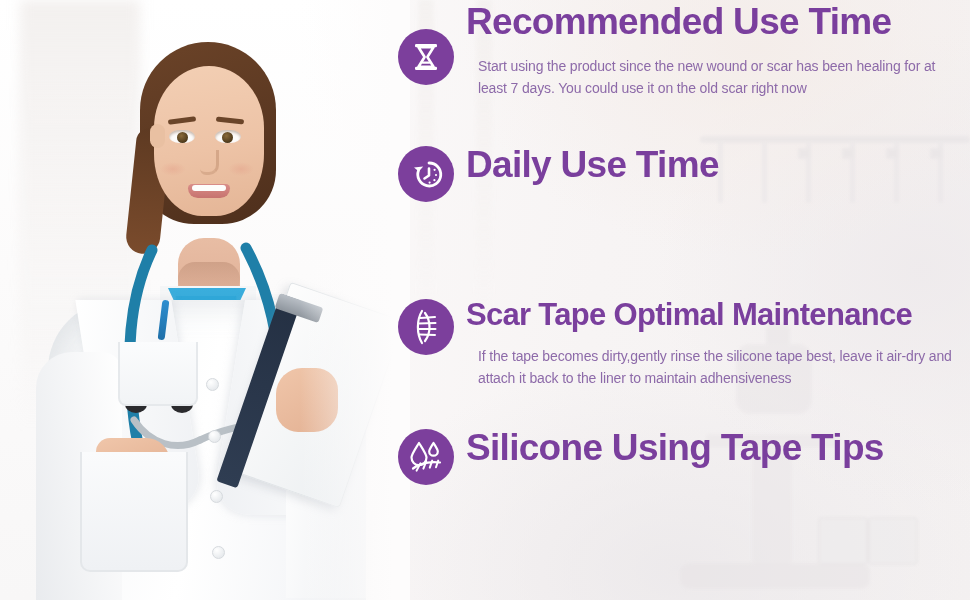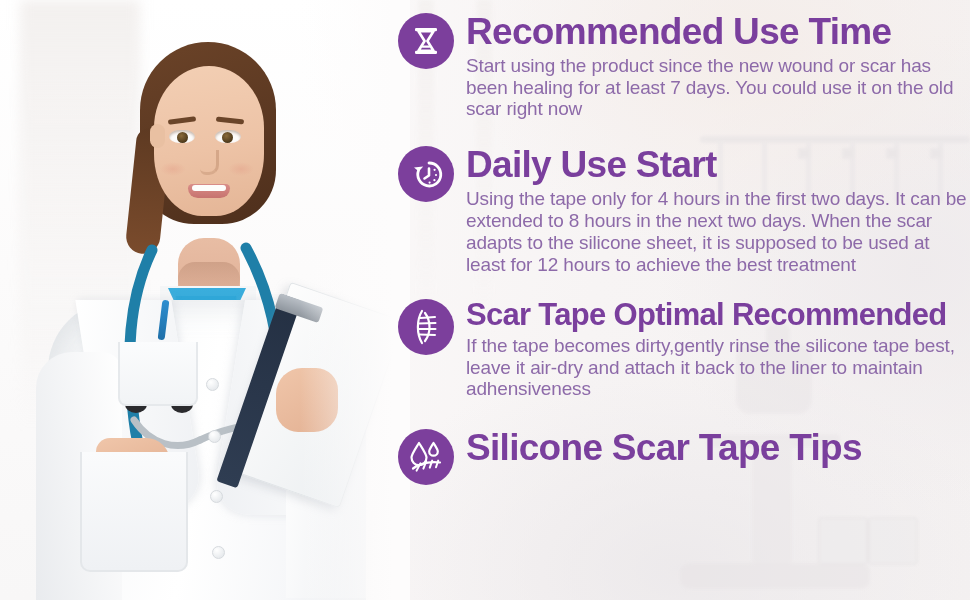--- a/index.html
+++ b/index.html
@@ -381,21 +381,21 @@
     width: 572px; height: 600px;
     z-index: 50;
   }
   .section {
     position: absolute;
     left: 0;
     width: 572px;
     display: flex;
     align-items: flex-start;
   }
-  .sec-1 { top: 10px; }
+  .sec-1 { top: 0; align-items: center; }
   .sec-2 { top: 143px; }
   .sec-3 { top: 296px; }
   .sec-4 { top: 426px; }
 
   .icon-badge {
     flex: 0 0 auto;
     width: 56px; height: 56px;
     border-radius: 50%;
     background: #7c3f9c;
     display: flex;
@@ -415,24 +415,24 @@
     font-size: 37px;
     line-height: 44px;
     font-weight: bold;
     letter-spacing: -0.7px;
     margin: 0 0 1px 0;
     white-space: nowrap;
   }
   .sec-3 .sec-title { font-size: 31px; line-height: 38px; }
   .sec-body {
     color: #8d6aa9;
-    font-size: 19px;
+    font-size: 14px;
     line-height: 21.5px;
     letter-spacing: -0.15px;
-    margin: 0;
+    margin: 12px;
   }
   .sec-2 .sec-body { line-height: 22px; }
   .sec-4 .sec-body { line-height: 22.5px; }
 </style>
 </head>
 <body>
 
 <div class="banner">
 
   <div class="bg-layer"></div>
@@ -554,53 +554,52 @@
           <path d="M21 7 A11.5 11.5 0 1 1 10.5 14.5" fill="none" stroke="#fff" stroke-width="2.8" stroke-linecap="round"></path>
           <path d="M6 11.5 L10.8 15.6 L15.2 10.4 Z" fill="#fff"></path>
           <path d="M21 12.5 L21 19.5 L16.5 22.5" fill="none" stroke="#fff" stroke-width="2.6" stroke-linecap="round" stroke-linejoin="round"></path>
           <circle cx="28" cy="19" r="1.1" fill="#fff"></circle>
           <circle cx="26.4" cy="24.2" r="1.1" fill="#fff"></circle>
           <circle cx="21.6" cy="26.6" r="1.1" fill="#fff"></circle>
           <circle cx="26.6" cy="13.8" r="1.1" fill="#fff"></circle>
         </svg>
       </div>
       <div class="sec-text">
-        <h2 class="sec-title">Daily Use Start</h2>
-        <p class="sec-body">Using the tape only for 4 hours in the first two days. It can be extended to 8 hours in the next two days. When the scar adapts to the silicone sheet, it is supposed to be used at least for 12 hours to achieve the best treatment</p>
+        <h2 class="sec-title">Daily Use Time</h2>
       </div>
     </div>
 
     <div class="section sec-3">
       <div class="icon-badge">
         <svg width="34" height="36" viewBox="0 0 34 36">
           <path d="M13 2 C 7.5 11, 7.5 25, 13 34" fill="none" stroke="#fff" stroke-width="2.2" stroke-linecap="round"></path>
           <path d="M16 4 C 22 12, 22 24, 16 32" fill="none" stroke="#fff" stroke-width="2.2" stroke-linecap="round"></path>
           <path d="M11.5 9 L26 8" stroke="#fff" stroke-width="2" stroke-linecap="round"></path>
           <path d="M9.8 14.5 L26.5 14" stroke="#fff" stroke-width="2" stroke-linecap="round"></path>
           <path d="M9.5 20 L26.5 20" stroke="#fff" stroke-width="2" stroke-linecap="round"></path>
           <path d="M10.5 25.5 L26 26" stroke="#fff" stroke-width="2" stroke-linecap="round"></path>
         </svg>
       </div>
       <div class="sec-text">
-        <h2 class="sec-title">Scar Tape Optimal Recommended</h2>
+        <h2 class="sec-title">Scar Tape Optimal Maintenance</h2>
         <p class="sec-body">If the tape becomes dirty,gently rinse the silicone tape best, leave it air-dry and attach it back to the liner to maintain adhensiveness</p>
       </div>
     </div>
 
     <div class="section sec-4">
       <div class="icon-badge">
         <svg width="36" height="34" viewBox="0 0 36 34">
           <path d="M11 3 C 6 11, 3.5 14.5, 3.5 17.6 A7.5 7.5 0 0 0 18.5 17.6 C 18.5 14.5, 16 11, 11 3 Z" fill="none" stroke="#fff" stroke-width="2.2" stroke-linejoin="round"></path>
           <path d="M25.5 3 C 22.6 7.6, 21.2 9.6, 21.2 11.4 A4.3 4.3 0 0 0 29.8 11.4 C 29.8 9.6, 28.4 7.6, 25.5 3 Z" fill="none" stroke="#fff" stroke-width="2.2" stroke-linejoin="round"></path>
           <path d="M5 28.5 C 13 22.5, 23 21.5, 32 22.5" fill="none" stroke="#fff" stroke-width="2.2" stroke-linecap="round"></path>
           <path d="M8.6 30.6 L12.4 23.4" stroke="#fff" stroke-width="2" stroke-linecap="round"></path>
           <path d="M15.4 28.6 L18.2 21.4" stroke="#fff" stroke-width="2" stroke-linecap="round"></path>
           <path d="M21.8 27.6 L24.2 20.6" stroke="#fff" stroke-width="2" stroke-linecap="round"></path>
           <path d="M28.0 27.2 L30.2 20.6" stroke="#fff" stroke-width="2" stroke-linecap="round"></path>
         </svg>
       </div>
       <div class="sec-text">
-        <h2 class="sec-title">Silicone Scar Tape Tips</h2>
+        <h2 class="sec-title">Silicone Using Tape Tips</h2>
       </div>
     </div>
 
   </div>
 </div>
 
 </body></html>

